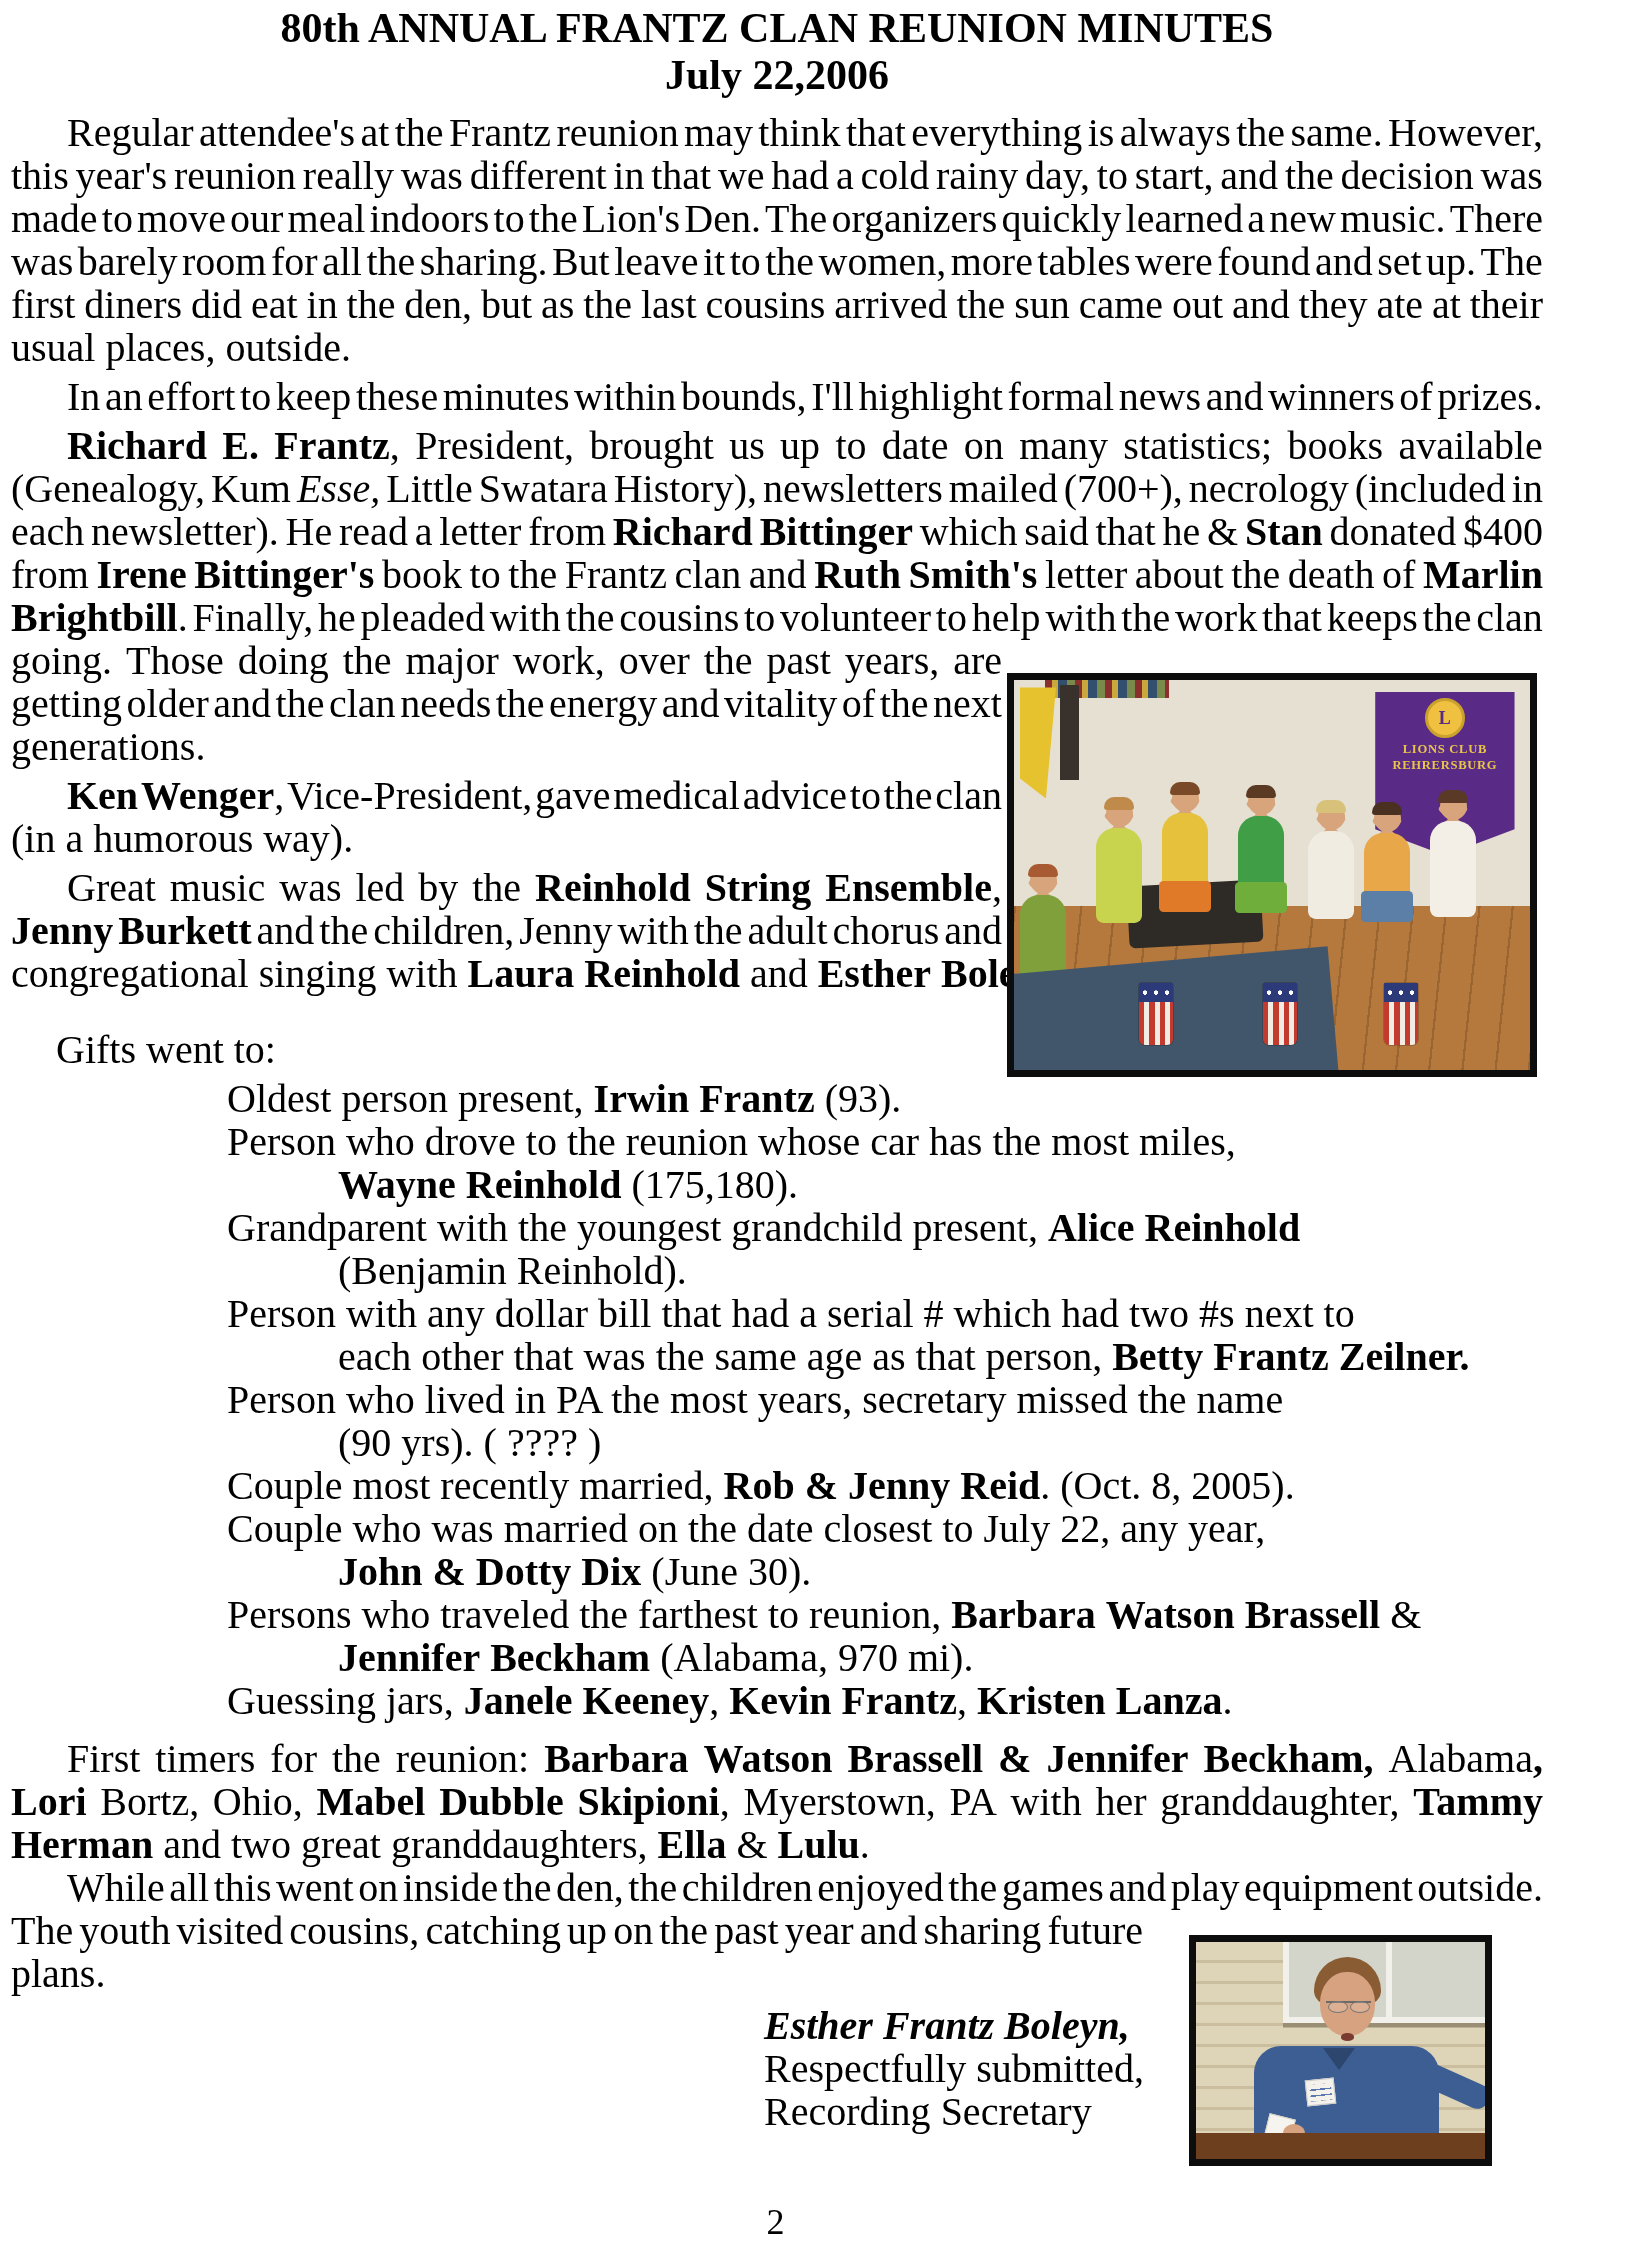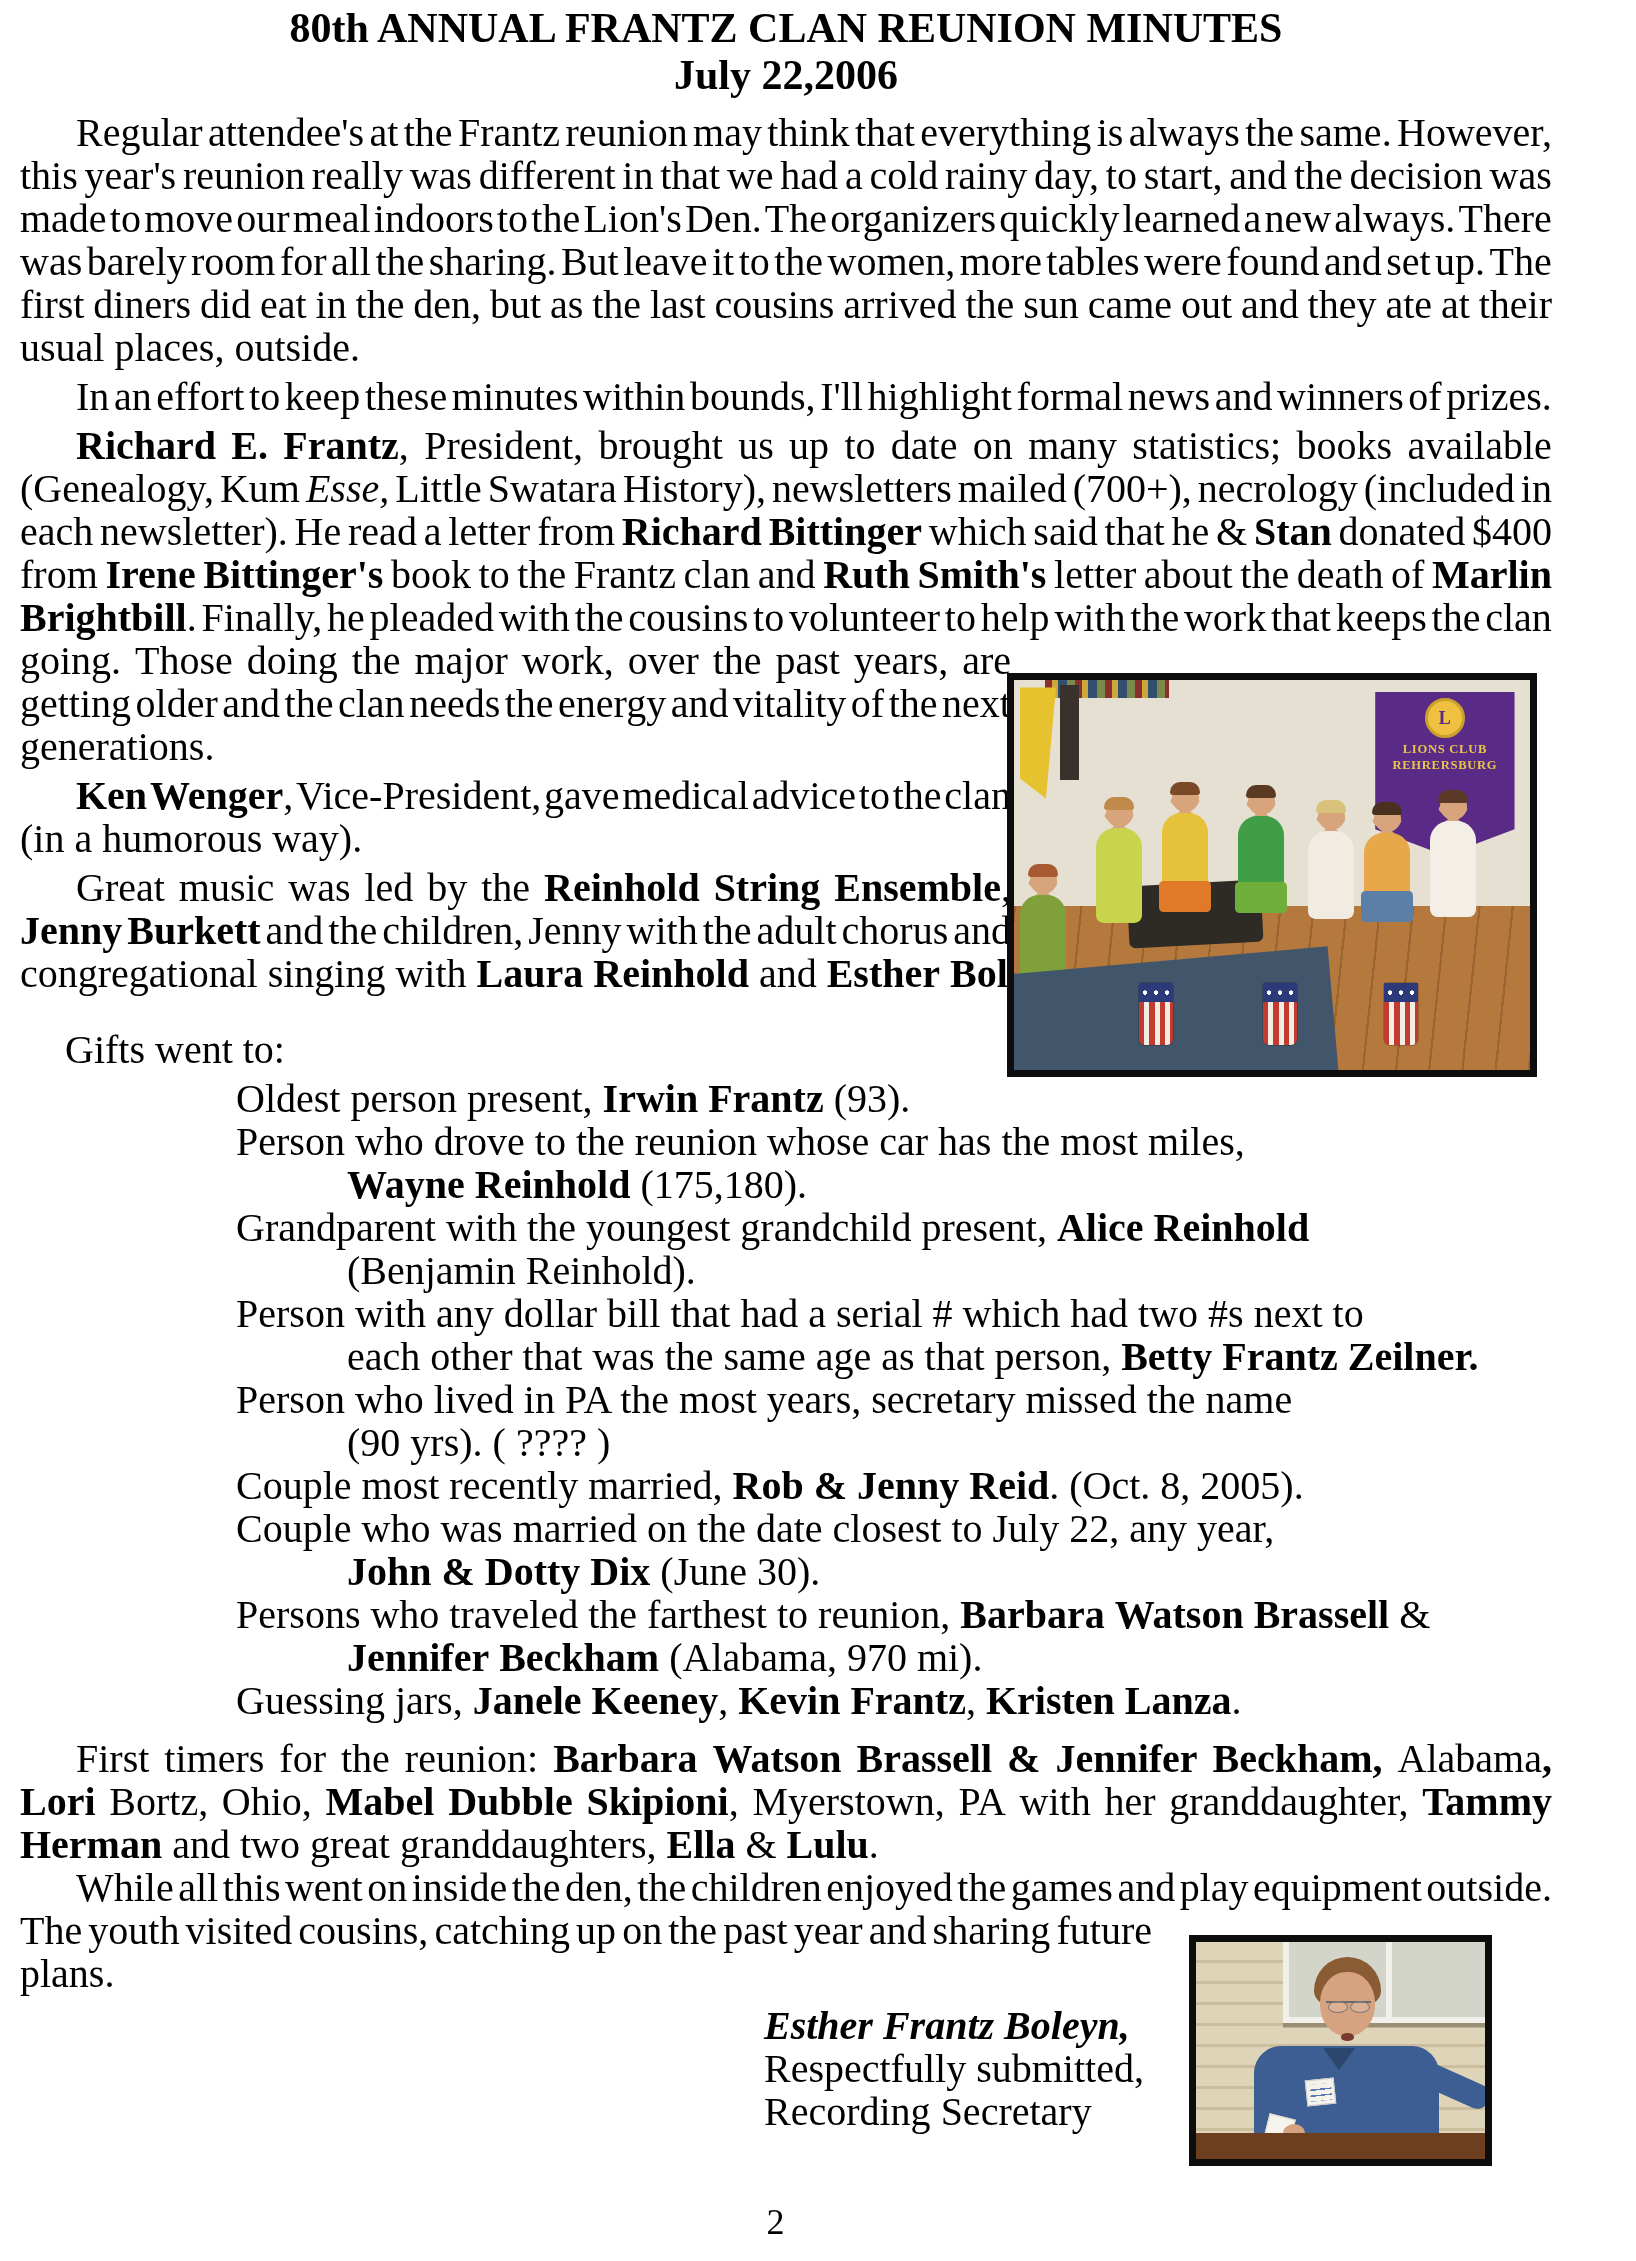--- a/index.html
+++ b/index.html
@@ -1,18 +1,18 @@
 <!DOCTYPE html>
 <html style="font-size:12px"><head>
 <meta charset="utf-8">
 <style>
   html,body{margin:0;padding:0;background:#fff;}
   .page{position:relative;width:1636px;height:2261px;background:#ffffff;overflow:hidden;
         font-family:"Liberation Serif","DejaVu Serif",serif;color:#000;}
-  .content{position:absolute;left:20px;top:4.5px;width:1532px;}
+  .content{position:absolute;left:11px;top:4.5px;width:1532px;}
   .title{text-align:center;font-weight:700;font-size:42px;line-height:47px;}
   .ln{font-size:40px;height:43px;line-height:43px;white-space:nowrap;}
   .ln.j{display:flex;justify-content:space-between;align-items:baseline;white-space:normal;}
   .ln .w{white-space:nowrap;}
   .blk.full{width:1532px;}
   .blk.narrow{width:991px;}
   .blk.narrow2{width:1132px;}
   .gifts-intro{margin-top:33px;margin-left:45px;}
   .gift-items{margin-top:6.7px;}
   .g1{margin-left:216px;}
@@ -127,21 +127,21 @@
             <span class="w"><span>to</span></span>
             <span class="w"><span>the</span></span>
             <span class="w"><span>Lion's</span></span>
             <span class="w"><span>Den.</span></span>
             <span class="w"><span>The</span></span>
             <span class="w"><span>organizers</span></span>
             <span class="w"><span>quickly</span></span>
             <span class="w"><span>learned</span></span>
             <span class="w"><span>a</span></span>
             <span class="w"><span>new</span></span>
-            <span class="w"><span>always.</span></span>
+            <span class="w"><span>music.</span></span>
             <span class="w"><span>There</span></span>
           </div>
           <div class="ln j">
             <span class="w"><span>was</span></span>
             <span class="w"><span>barely</span></span>
             <span class="w"><span>room</span></span>
             <span class="w"><span>for</span></span>
             <span class="w"><span>all</span></span>
             <span class="w"><span>the</span></span>
             <span class="w"><span>sharing.</span></span>

